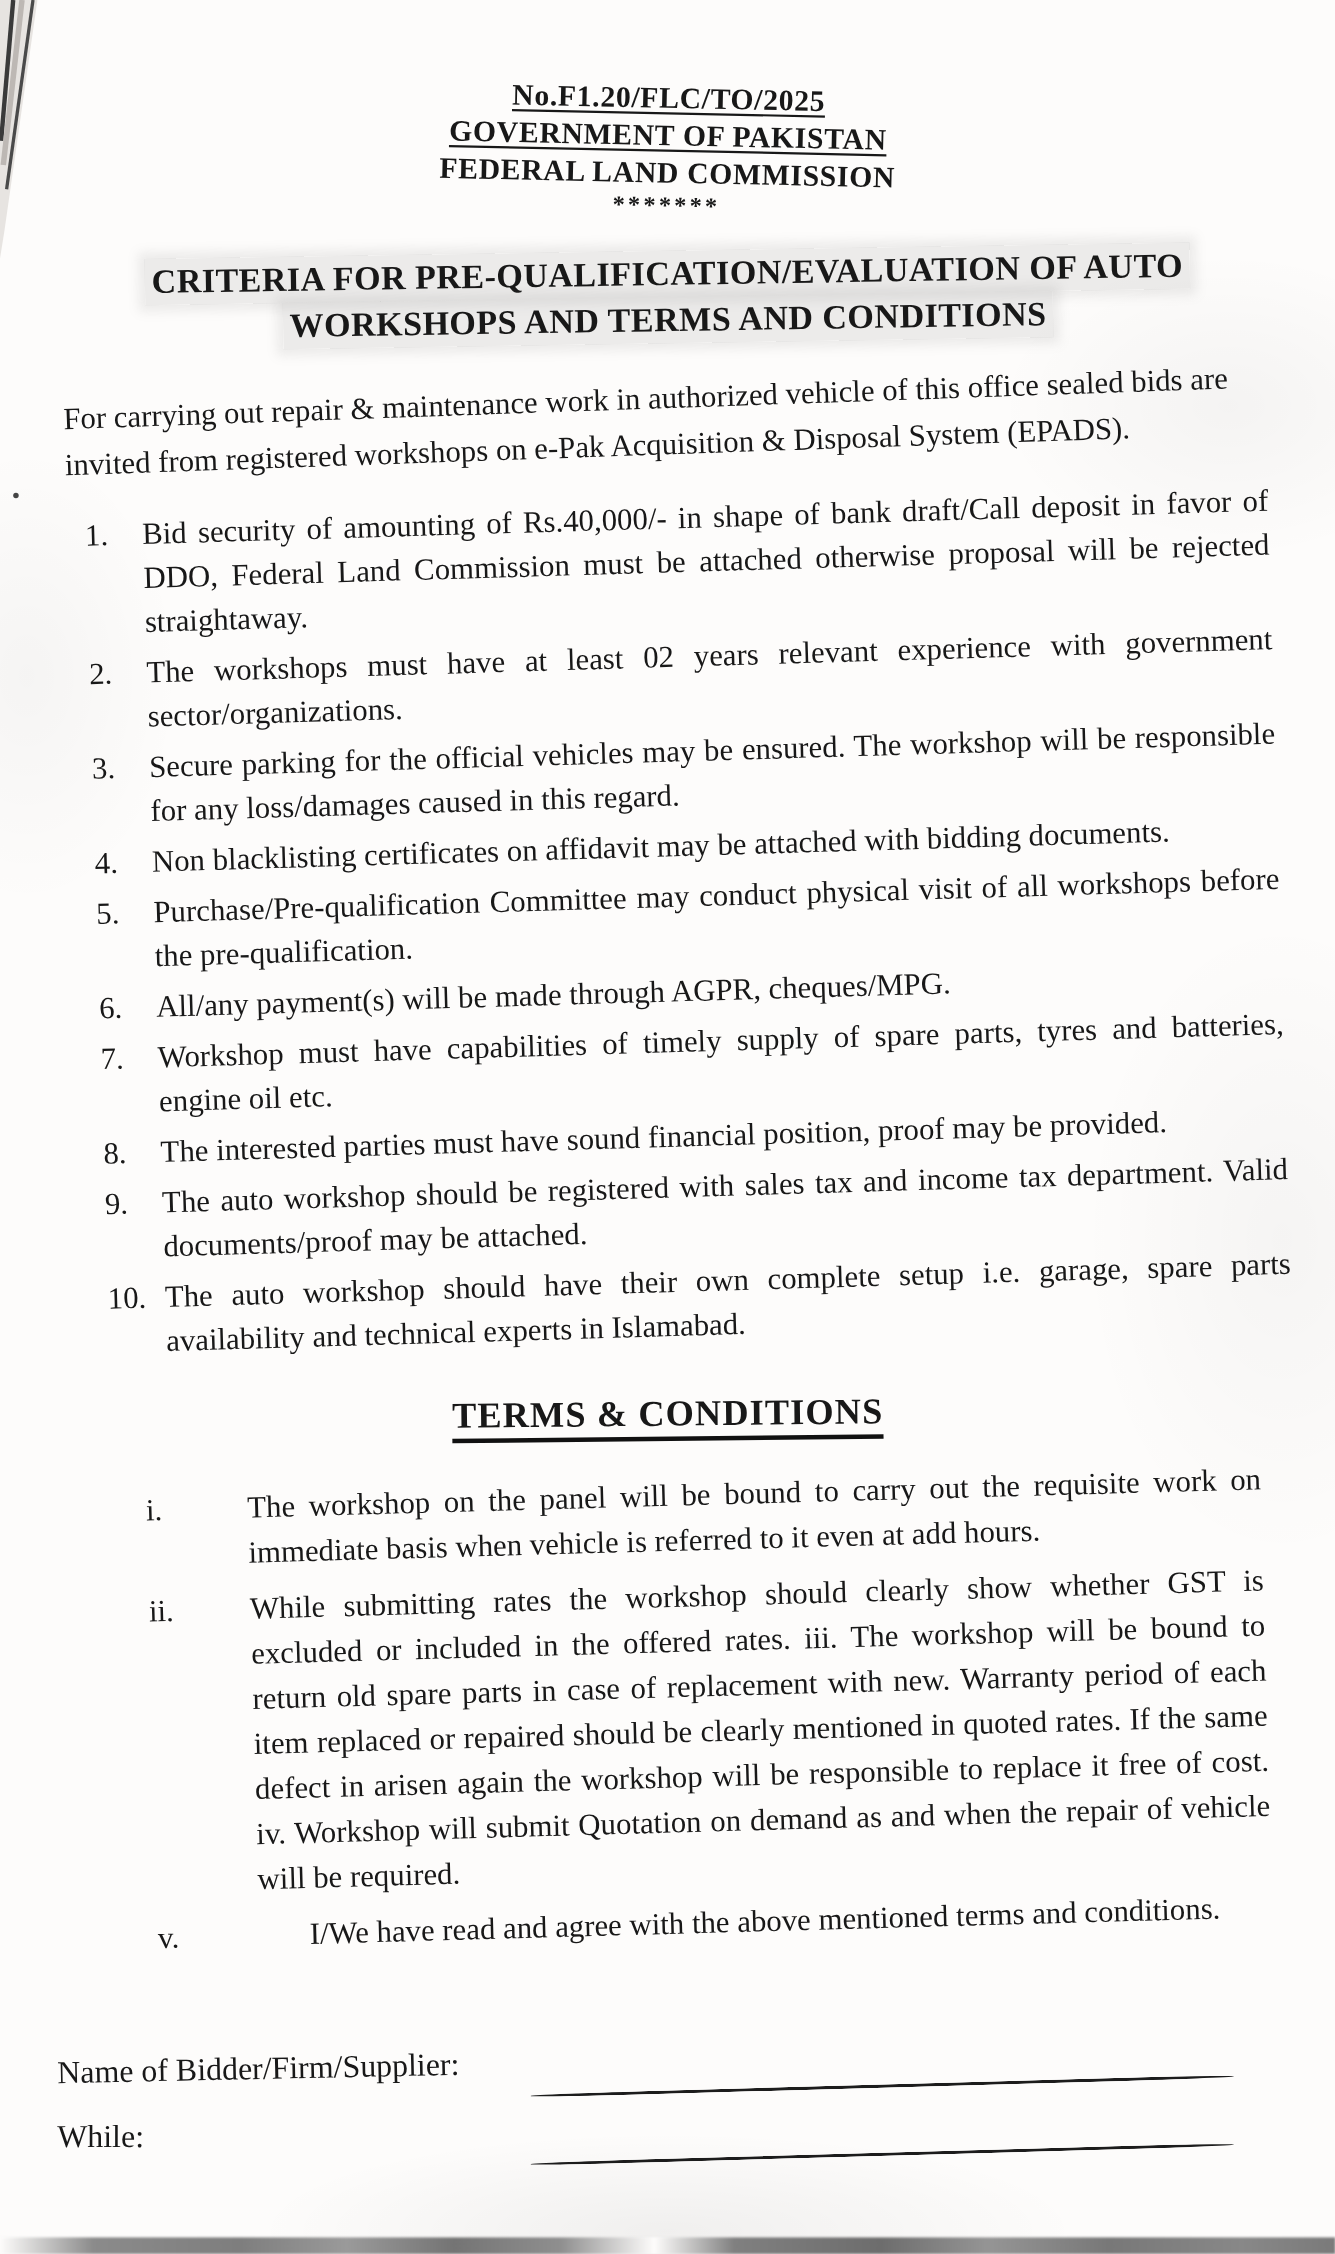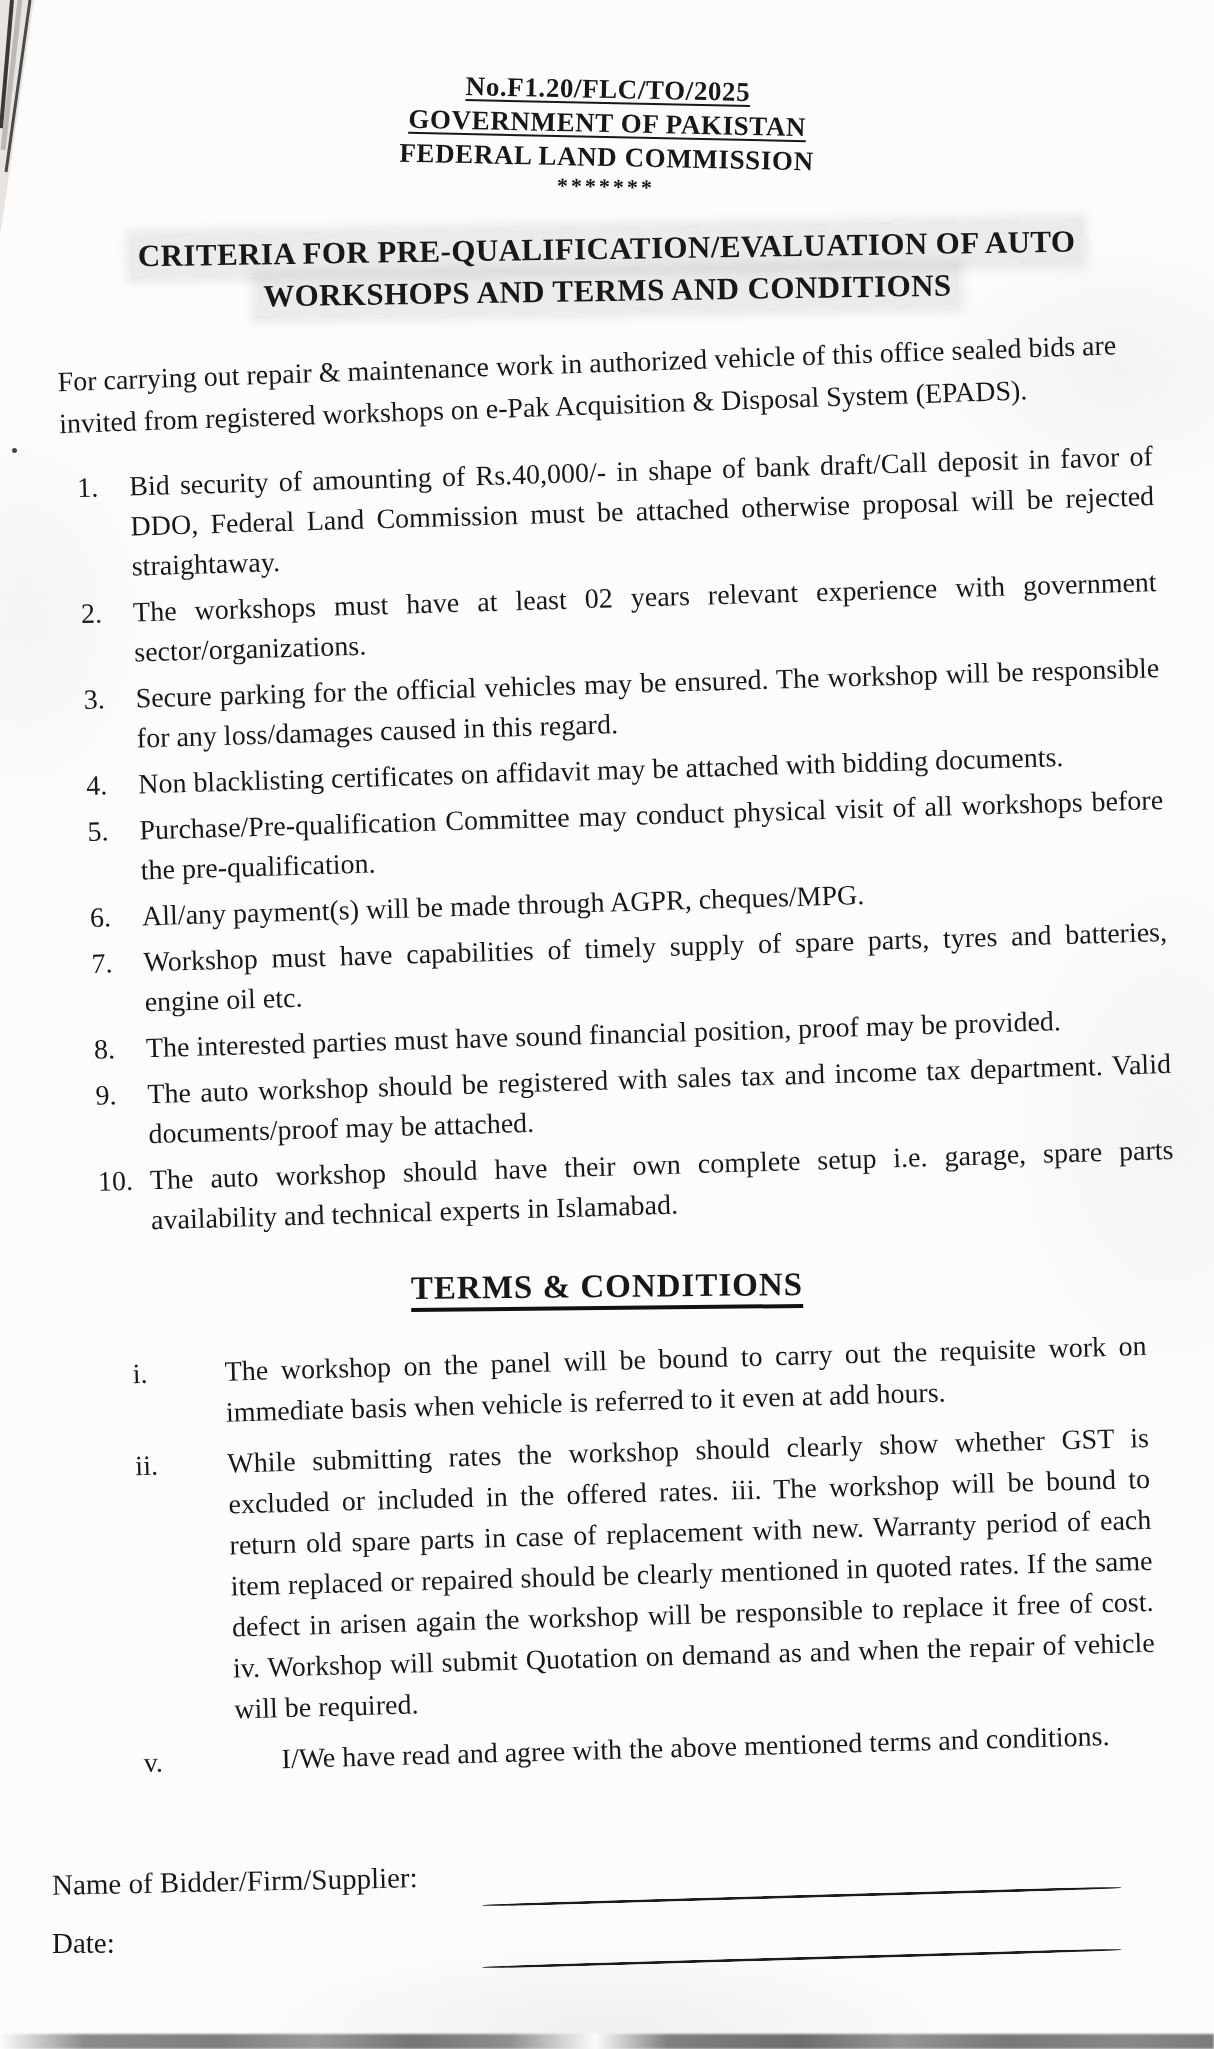--- a/index.html
+++ b/index.html
@@ -147,20 +147,20 @@
       <span class="t-text">I/We have read and agree with the above mentioned terms and conditions.</span>
     </div>
   </div>
 
   <div class="sig">
     <div class="sig-row row-name">
       <span class="sig-label">Name of Bidder/Firm/Supplier:</span>
       <span class="sig-line"></span>
     </div>
     <div class="sig-row">
-      <span class="sig-label">Date:</span>
+      <span class="sig-label">While:</span>
       <span class="sig-line"></span>
     </div>
   </div>
 
   <div class="dot"></div>
   <div class="bottom-band"></div>
 </div>
 
 </body></html>

